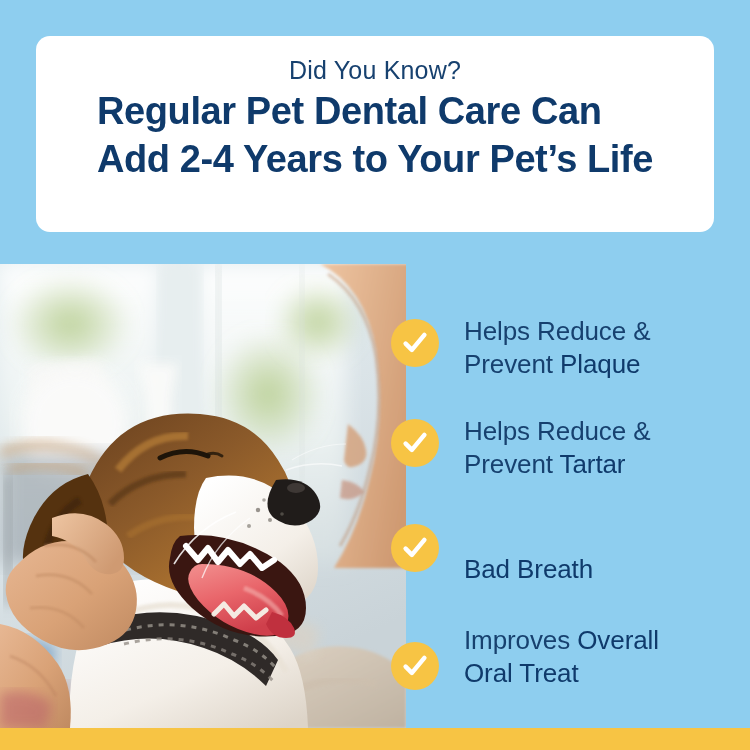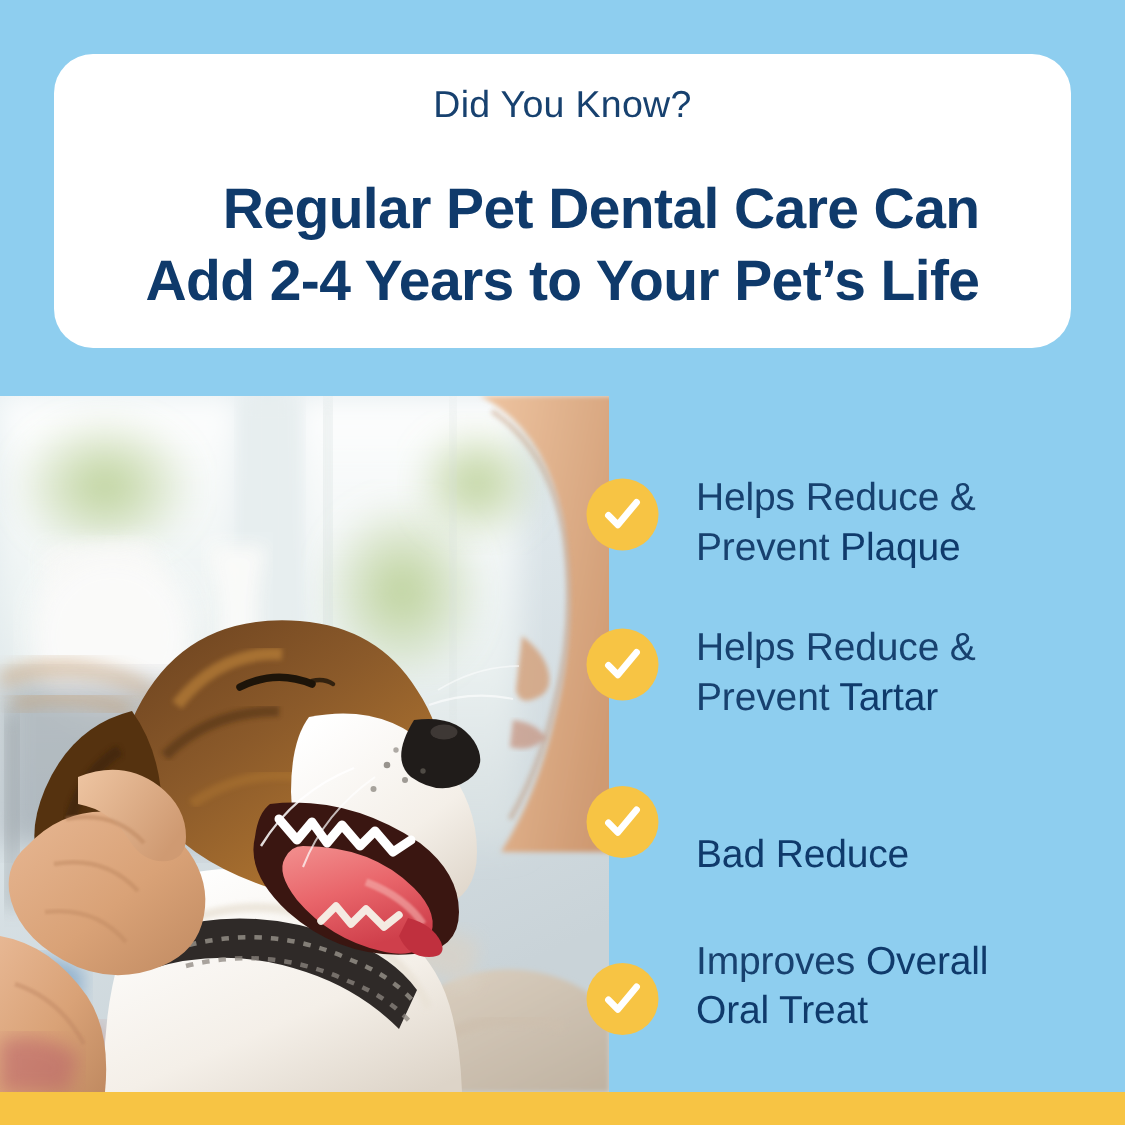--- a/index.html
+++ b/index.html
@@ -22,43 +22,43 @@
   }
 
   
   .headline-card {
     position: absolute;
     left: 36px;
     top: 36px;
     width: 678px;
     height: 196px;
     background: #FFFFFF;
-    border-radius: 26px;
+    border-radius: 14px;
     box-sizing: border-box;
     display: flex;
     flex-direction: column;
     align-items: center;
     justify-content: flex-start;
     padding-top: 18px;
   }
   .eyebrow {
     font-size: 25px;
     font-weight: 400;
     color: #17416F;
     letter-spacing: 0.2px;
     line-height: 1.3;
     text-align: center;
   }
   .headline {
-    margin-top: 29px;
+    margin-top: 0;
     font-size: 38px;
     font-weight: 700;
     color: #0F3A6B;
     line-height: 1.27;
-    text-align: right;
+    text-align: left;
     letter-spacing: -0.4px;
     white-space: pre-line;
   }
 
   
   .photo-panel {
     position: absolute;
     left: 0;
     top: 264px;
     width: 406px;
@@ -327,21 +327,21 @@
     </div>
 
     <div class="benefit-row r2">
       <div class="check-badge">
         <svg viewBox="0 0 24 24" aria-hidden="true">
           <path d="M4.5 12.5 L9.5 17.5 L19.5 5.5" fill="none" stroke="#FFFFFF" stroke-width="3.6" stroke-linecap="round" stroke-linejoin="round"></path>
         </svg>
       </div>
       <div class="benefit-text">
         <br>
-        <b>Bad Reduce</b>
+        <b>Bad Breath</b>
       </div>
     </div>
 
     <div class="benefit-row r3">
       <div class="check-badge">
         <svg viewBox="0 0 24 24" aria-hidden="true">
           <path d="M4.5 12.5 L9.5 17.5 L19.5 5.5" fill="none" stroke="#FFFFFF" stroke-width="3.6" stroke-linecap="round" stroke-linejoin="round"></path>
         </svg>
       </div>
       <div class="benefit-text">

